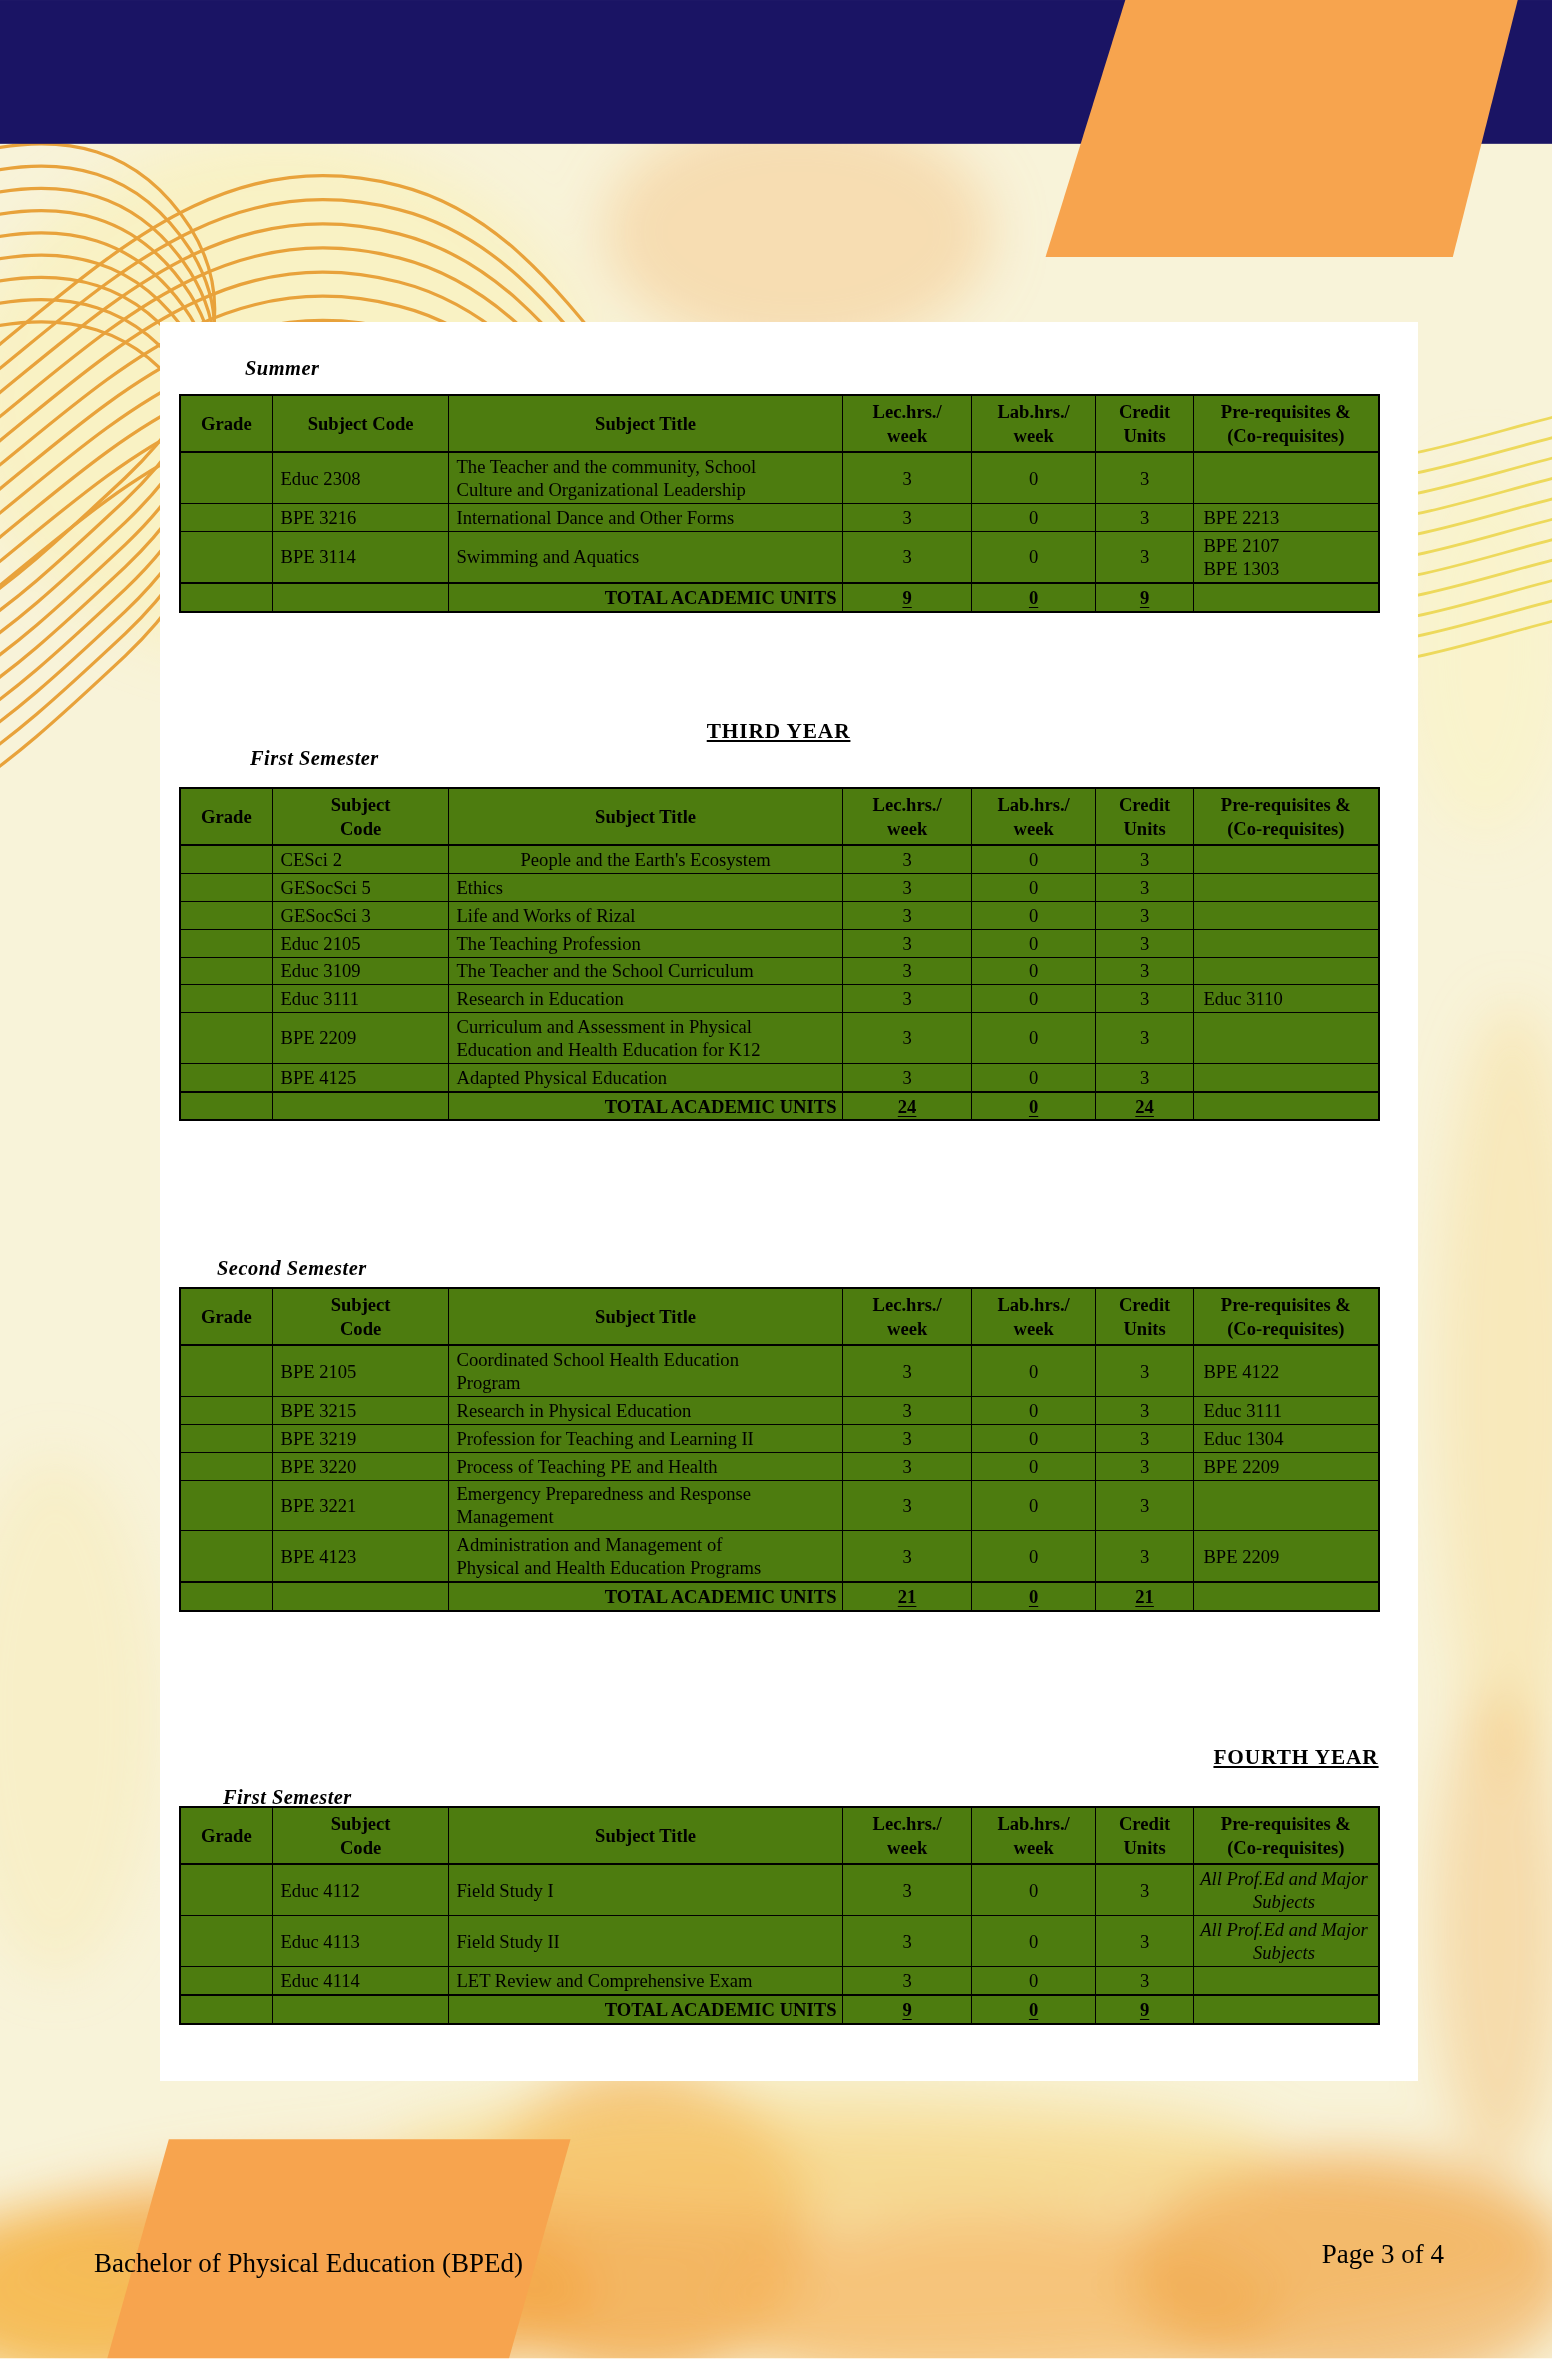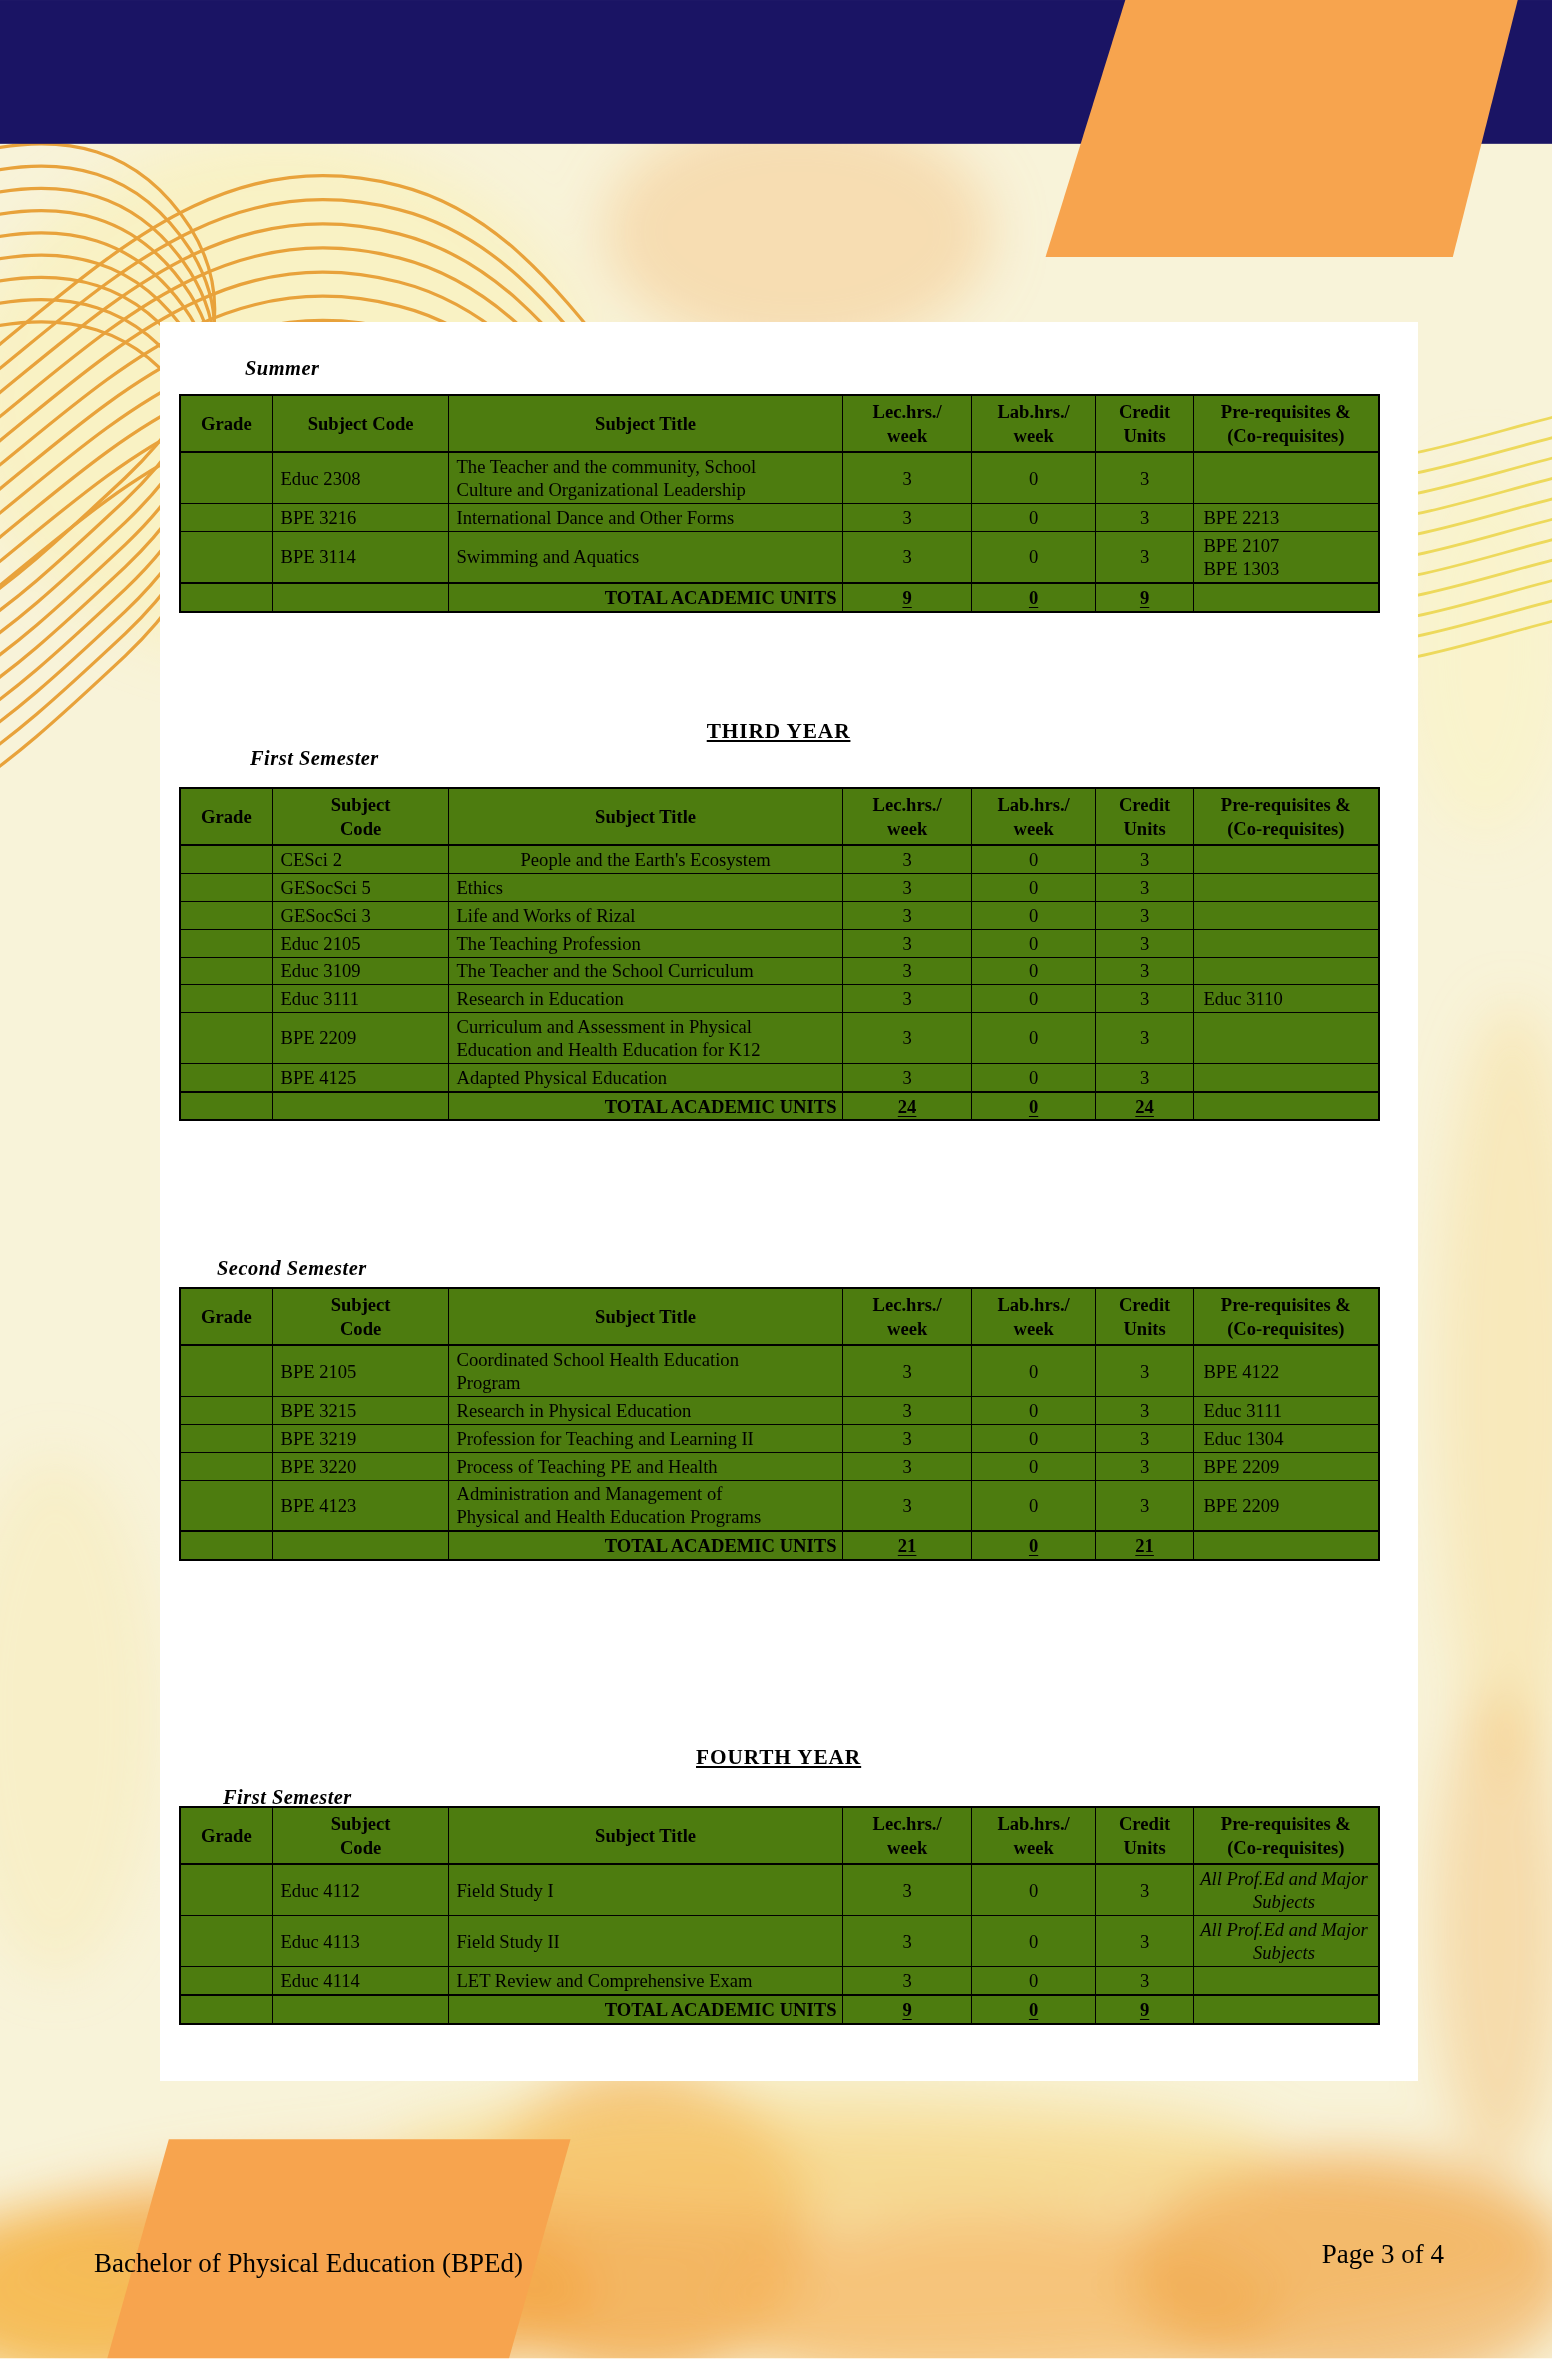--- a/index.html
+++ b/index.html
@@ -350,39 +350,48 @@
           <td class="num"></td>
           <td>BPE 3220</td>
           <td class="title-cell"><span>Process of Teaching PE and Health</span></td>
           <td class="num">3</td>
           <td class="num">0</td>
           <td class="num">3</td>
           <td class="prereq">BPE 2209</td>
         </tr>
         <tr>
           <td class="num"></td>
+          <td>BPE 3221</td>
+          <td class="title-cell"><span>Emergency Preparedness and Response Management</span></td>
+          <td class="num">3</td>
+          <td class="num">0</td>
+          <td class="num">3</td>
+          <td class="prereq"></td>
+        </tr>
+        <tr>
+          <td class="num"></td>
           <td>BPE 4123</td>
           <td class="title-cell"><span>Administration and Management of Physical and Health Education Programs</span></td>
           <td class="num">3</td>
           <td class="num">0</td>
           <td class="num">3</td>
           <td class="prereq">BPE 2209</td>
         </tr>
         <tr class="total">
           <td></td>
           <td></td>
           <td class="tot-label">TOTAL ACADEMIC UNITS</td>
           <td class="tot-val"><u>21</u></td>
           <td class="tot-val"><u>0</u></td>
           <td class="tot-val"><u>21</u></td>
           <td></td>
         </tr>
       </tbody>
     </table>
-    <div class="year-heading" style="top: 1423px;">FOURTH YEAR</div>
+    <div class="year-heading" style="top: 1423px; text-align: right;">FOURTH YEAR</div>
     <div class="sem-label" style="top: 1464px; left: 63px;">First Semester</div>
     <table class="ctable" style="top: 1484px;">
       <colgroup>
         <col style="width: 93px;">
         <col style="width: 176px;">
         <col style="width: 394px;">
         <col style="width: 129px;">
         <col style="width: 124px;">
         <col style="width: 98px;">
         <col style="width: 185px;">

